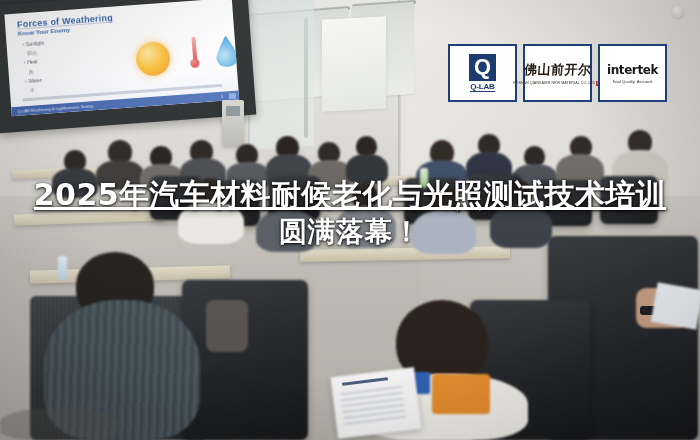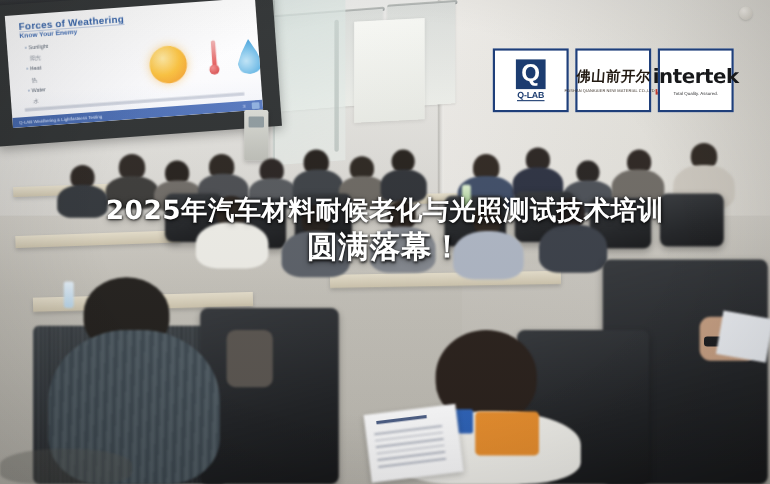--- a/index.html
+++ b/index.html
@@ -204,21 +204,21 @@
   }
   .foshan-en {
     font-size:3.6px; color:#3a3027; letter-spacing:.1px; margin-top:2px;
     white-space:nowrap; display:flex; align-items:center; gap:1px;
   }
   .foshan-seal {
     display:inline-block; background:#c0392b; color:#fff; font-size:3.4px;
     padding:0 1px; line-height:5px;
   }
   .intertek-word {
-    font-size:18px; font-weight:bold; color:#17181a; letter-spacing:-.4px;
+    font-size:12px; font-weight:bold; color:#17181a; letter-spacing:-.4px;
     font-family:"DejaVu Sans", sans-serif;
   }
   .intertek-tag {
     font-size:4px; color:#2c2d2f; margin-top:2px; letter-spacing:.05px;
   }
 
   
   .title-wrap {
     position:absolute; left:0; top:176px; width:700px; z-index:50;
     text-align:center;
@@ -226,21 +226,21 @@
   .title-line {
     font-family:"DejaVu Sans", sans-serif;
     font-weight:bold; color:#ffffff; line-height:1.28;
     text-shadow:
       0 0 2px rgba(0,0,0,.42),
       1px 1px 2px rgba(0,0,0,.50),
       -1px 1px 2px rgba(0,0,0,.32),
       0 2px 6px rgba(0,0,0,.38);
     letter-spacing:.4px;
   }
-  .title-line.l1 { font-size:24px; }
+  .title-line.l1 { font-size:30px;text-decoration:underline; }
   .title-line.l2 { font-size:28px; }
 
   .vignette {
     position:absolute; inset:0; pointer-events:none; z-index:30;
     background:radial-gradient(ellipse at 50% 45%,rgba(0,0,0,0) 52%,rgba(0,0,0,.16) 100%);
   }
   .photo-grain {
     position:absolute; inset:0; pointer-events:none; z-index:29;
     background:linear-gradient(180deg,rgba(255,255,255,.05),rgba(0,0,0,.05));
   }

